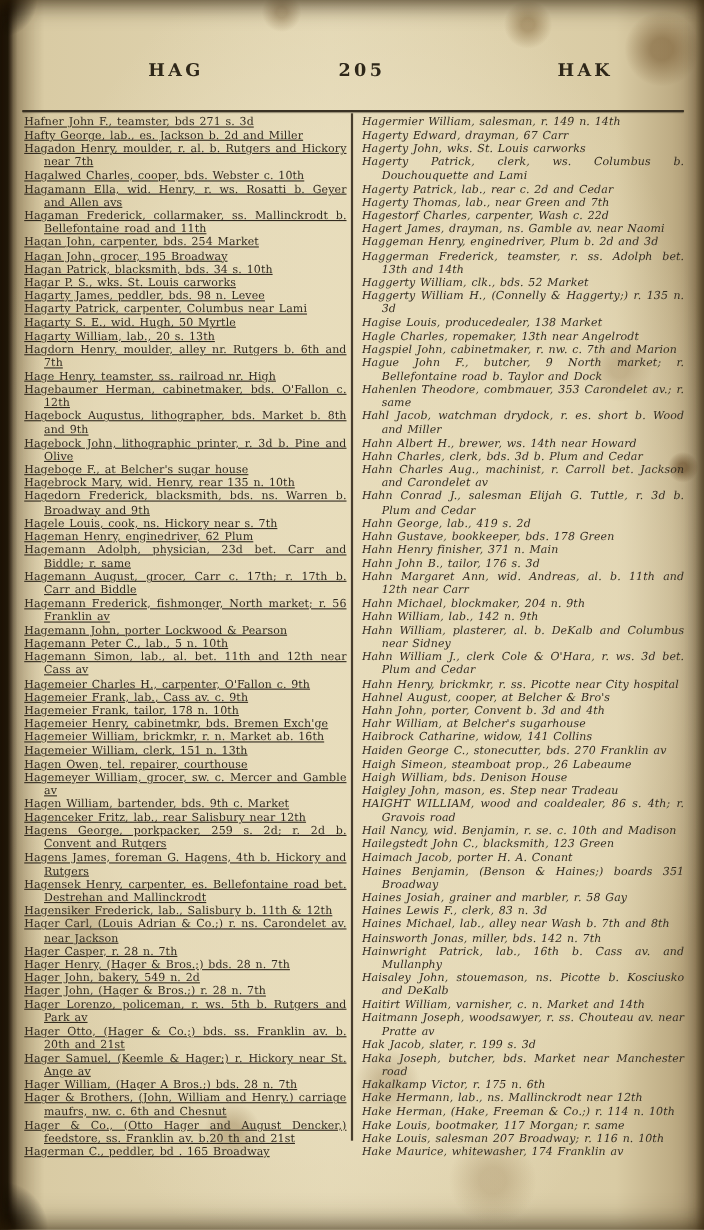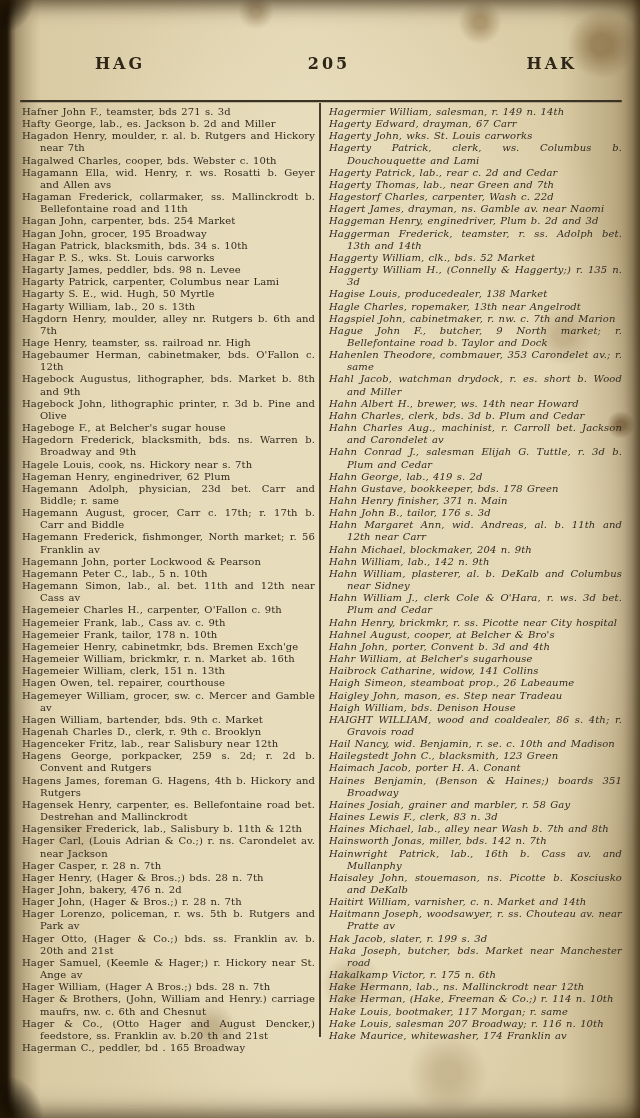--- a/index.html
+++ b/index.html
@@ -63,23 +63,23 @@
     width: 600px;
     height: 26px;
     color: #2e2719;
   }
   .header span {
     position: absolute;
     font-size: 16px;
     font-weight: bold;
     letter-spacing: 3px;
   }
-  .h-left  { left: 73px;  width: 90px; text-align: left; }
+  .h-left  { left: 73px;  width: 90px; text-align: right; }
   .h-page  { left: 262px; width: 90px; text-align: center; letter-spacing: 1px; }
-  .h-right { left: 465px; width: 90px; text-align: right; }
+  .h-right { left: 465px; width: 90px; text-align: center; }
   .header-rule {
     position: absolute;
     top: 100px;
     left: 20px;
     width: 602px;
     height: 2px;
     background: #3a3224;
     border-radius: 2px;
     box-shadow: 0 1px 0 rgba(58,50,36,0.25);
   }
@@ -91,21 +91,21 @@
   }
   .col {
     position: absolute;
     top: 0;
     width: 293px;
     color: #322b20;
     font-size: 10px;
     line-height: 12.15px;
     text-align: justify;
   }
-  .col-left  { left: 0; }
+  .col-left  { left: 0; text-decoration: underline; }
   .col-right { left: 307px; font-style: italic; }
   .divider {
     position: absolute;
     top: -3px;
     left: 297px;
     width: 1.5px;
     height: 934px;
     background: #473d2c;
   }
   .entry {
@@ -146,48 +146,48 @@
         <div class="entry">Hagarty James, peddler, bds. 98 n. Levee</div>
         <div class="entry">Hagarty Patrick, carpenter, Columbus near Lami</div>
         <div class="entry">Hagarty S. E., wid. Hugh, 50 Myrtle</div>
         <div class="entry">Hagarty William, lab., 20 s. 13th</div>
         <div class="entry">Hagdorn Henry, moulder, alley nr. Rutgers b. 6th and 7th</div>
         <div class="entry">Hage Henry, teamster, ss. railroad nr. High</div>
         <div class="entry">Hagebaumer Herman, cabinetmaker, bds. O'Fallon c. 12th</div>
         <div class="entry">Hagebock Augustus, lithographer, bds. Market b. 8th and 9th</div>
         <div class="entry">Hagebock John, lithographic printer, r. 3d b. Pine and Olive</div>
         <div class="entry">Hageboge F., at Belcher's sugar house</div>
+        <div class="entry">Hagebrock Mary, wid. Henry, rear 135 n. 10th</div>
         <div class="entry">Hagedorn Frederick, blacksmith, bds. ns. Warren b. Broadway and 9th</div>
         <div class="entry">Hagele Louis, cook, ns. Hickory near s. 7th</div>
         <div class="entry">Hageman Henry, enginedriver, 62 Plum</div>
         <div class="entry">Hagemann Adolph, physician, 23d bet. Carr and Biddle; r. same</div>
         <div class="entry">Hagemann August, grocer, Carr c. 17th; r. 17th b. Carr and Biddle</div>
         <div class="entry">Hagemann Frederick, fishmonger, North market; r. 56 Franklin av</div>
         <div class="entry">Hagemann John, porter Lockwood &amp; Pearson</div>
         <div class="entry">Hagemann Peter C., lab., 5 n. 10th</div>
         <div class="entry">Hagemann Simon, lab., al. bet. 11th and 12th near Cass av</div>
         <div class="entry">Hagemeier Charles H., carpenter, O'Fallon c. 9th</div>
         <div class="entry">Hagemeier Frank, lab., Cass av. c. 9th</div>
         <div class="entry">Hagemeier Frank, tailor, 178 n. 10th</div>
         <div class="entry">Hagemeier Henry, cabinetmkr, bds. Bremen Exch'ge</div>
         <div class="entry">Hagemeier William, brickmkr, r. n. Market ab. 16th</div>
         <div class="entry">Hagemeier William, clerk, 151 n. 13th</div>
         <div class="entry">Hagen Owen, tel. repairer, courthouse</div>
         <div class="entry">Hagemeyer William, grocer, sw. c. Mercer and Gamble av</div>
         <div class="entry">Hagen William, bartender, bds. 9th c. Market</div>
-        <div class="entry">Hagenah Charles D., clerk, r. 9th c. Brooklyn</div>
         <div class="entry">Hagenceker Fritz, lab., rear Salisbury near 12th</div>
         <div class="entry">Hagens George, porkpacker, 259 s. 2d; r. 2d b. Convent and Rutgers</div>
         <div class="entry">Hagens James, foreman G. Hagens, 4th b. Hickory and Rutgers</div>
         <div class="entry">Hagensek Henry, carpenter, es. Bellefontaine road bet. Destrehan and Mallinckrodt</div>
         <div class="entry">Hagensiker Frederick, lab., Salisbury b. 11th &amp; 12th</div>
         <div class="entry">Hager Carl, (Louis Adrian &amp; Co.;) r. ns. Carondelet av. near Jackson</div>
         <div class="entry">Hager Casper, r. 28 n. 7th</div>
         <div class="entry">Hager Henry, (Hager &amp; Bros.;) bds. 28 n. 7th</div>
-        <div class="entry">Hager John, bakery, 476 n. 2d</div>
+        <div class="entry">Hager John, bakery, 549 n. 2d</div>
         <div class="entry">Hager John, (Hager &amp; Bros.;) r. 28 n. 7th</div>
         <div class="entry">Hager Lorenzo, policeman, r. ws. 5th b. Rutgers and Park av</div>
         <div class="entry">Hager Otto, (Hager &amp; Co.;) bds. ss. Franklin av. b. 20th and 21st</div>
         <div class="entry">Hager Samuel, (Keemle &amp; Hager;) r. Hickory near St. Ange av</div>
         <div class="entry">Hager William, (Hager A Bros.;) bds. 28 n. 7th</div>
         <div class="entry">Hager &amp; Brothers, (John, William and Henry.) carriage maufrs, nw. c. 6th and Chesnut</div>
         <div class="entry">Hager &amp; Co., (Otto Hager and August Dencker,) feedstore, ss. Franklin av. b.20 th and 21st</div>
         <div class="entry">Hagerman C., peddler, bd . 165 Broadway</div>
       </div>
     <div class="divider"></div>
@@ -221,23 +221,24 @@
         <div class="entry">Hahn Margaret Ann, wid. Andreas, al. b. 11th and 12th near Carr</div>
         <div class="entry">Hahn Michael, blockmaker, 204 n. 9th</div>
         <div class="entry">Hahn William, lab., 142 n. 9th</div>
         <div class="entry">Hahn William, plasterer, al. b. DeKalb and Columbus near Sidney</div>
         <div class="entry">Hahn William J., clerk Cole &amp; O'Hara, r. ws. 3d bet. Plum and Cedar</div>
         <div class="entry">Hahn Henry, brickmkr, r. ss. Picotte near City hospital</div>
         <div class="entry">Hahnel August, cooper, at Belcher &amp; Bro's</div>
         <div class="entry">Hahn John, porter, Convent b. 3d and 4th</div>
         <div class="entry">Hahr William, at Belcher's sugarhouse</div>
         <div class="entry">Haibrock Catharine, widow, 141 Collins</div>
+        <div class="entry">Haiden George C., stonecutter, bds. 270 Franklin av</div>
         <div class="entry">Haigh Simeon, steamboat prop., 26 Labeaume</div>
+        <div class="entry">Haigh William, bds. Denison House</div>
         <div class="entry">Haigley John, mason, es. Step near Tradeau</div>
-        <div class="entry">Haigh William, bds. Denison House</div>
         <div class="entry">HAIGHT WILLIAM, wood and coaldealer, 86 s. 4th; r. Gravois road</div>
         <div class="entry">Hail Nancy, wid. Benjamin, r. se. c. 10th and Madison</div>
         <div class="entry">Hailegstedt John C., blacksmith, 123 Green</div>
         <div class="entry">Haimach Jacob, porter H. A. Conant</div>
         <div class="entry">Haines Benjamin, (Benson &amp; Haines;) boards 351 Broadway</div>
         <div class="entry">Haines Josiah, grainer and marbler, r. 58 Gay</div>
         <div class="entry">Haines Lewis F., clerk, 83 n. 3d</div>
         <div class="entry">Haines Michael, lab., alley near Wash b. 7th and 8th</div>
         <div class="entry">Hainsworth Jonas, miller, bds. 142 n. 7th</div>
         <div class="entry">Hainwright Patrick, lab., 16th b. Cass av. and Mullanphy</div>

